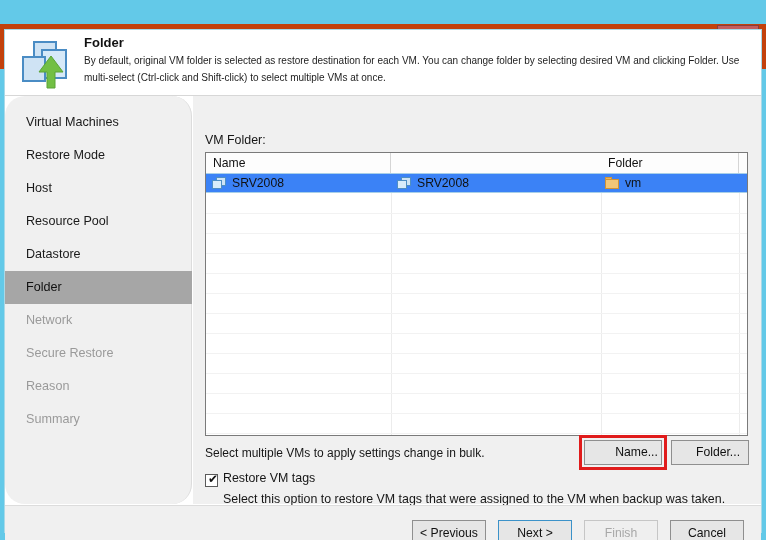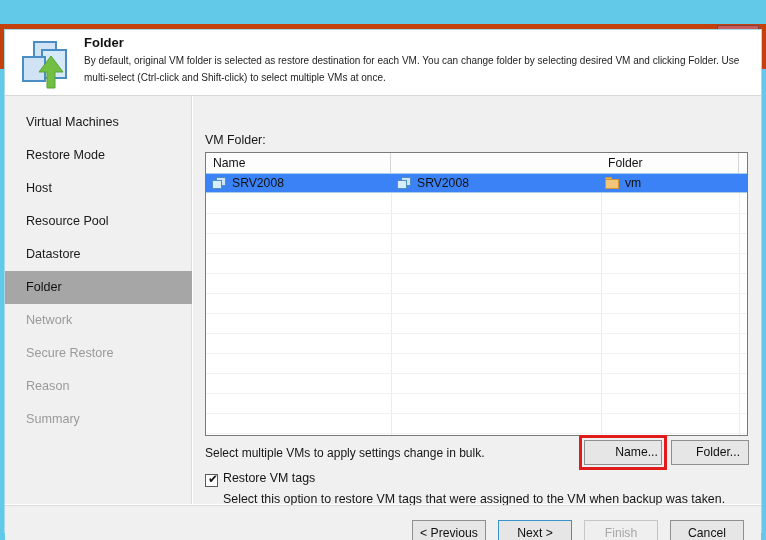--- a/index.html
+++ b/index.html
@@ -108,20 +108,21 @@
   
   #sidebar {
     position: absolute;
     left: 0;
     top: 66px;
     width: 187px;
     height: 408px;
     background: #f0f0f0;
     border-right: 1px solid #dcdcdc;
     box-sizing: border-box;
+    border-radius: 20px;
   }
   .side-item {
     position: absolute;
     left: 0;
     width: 187px;
     height: 33px;
     line-height: 33px;
     padding-left: 21px;
     box-sizing: border-box;
     font-size: 12.6px;

